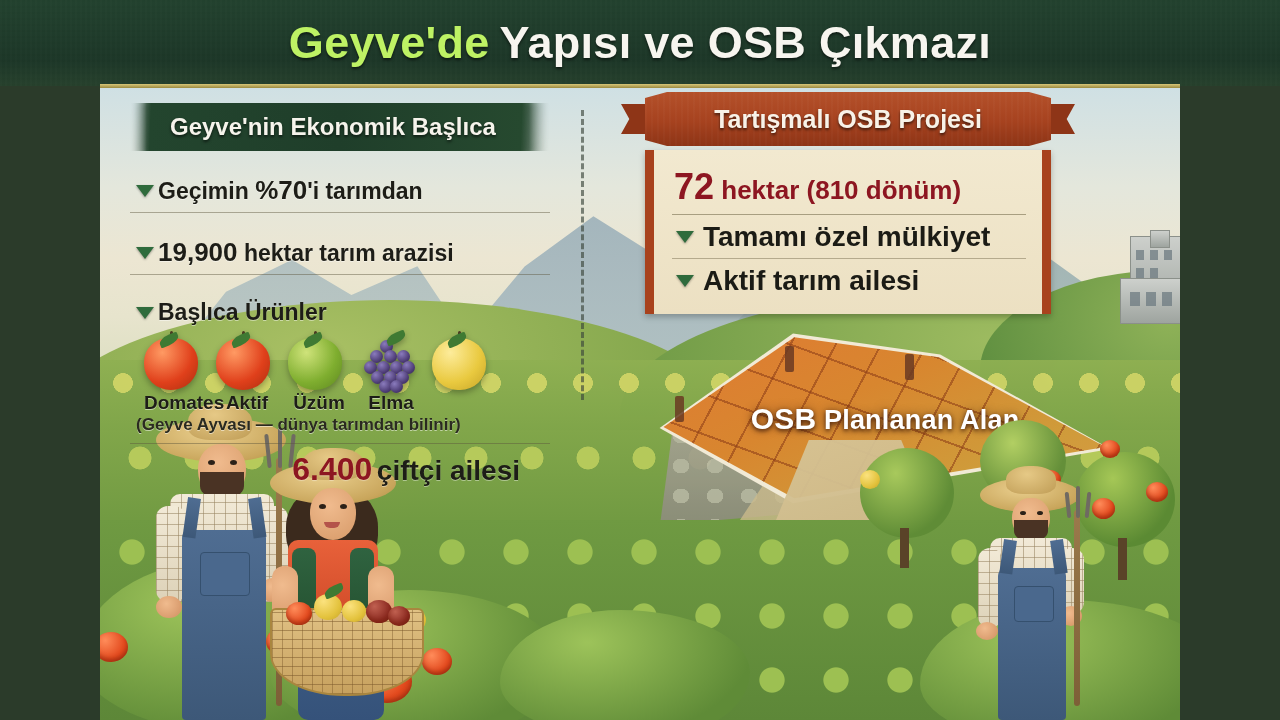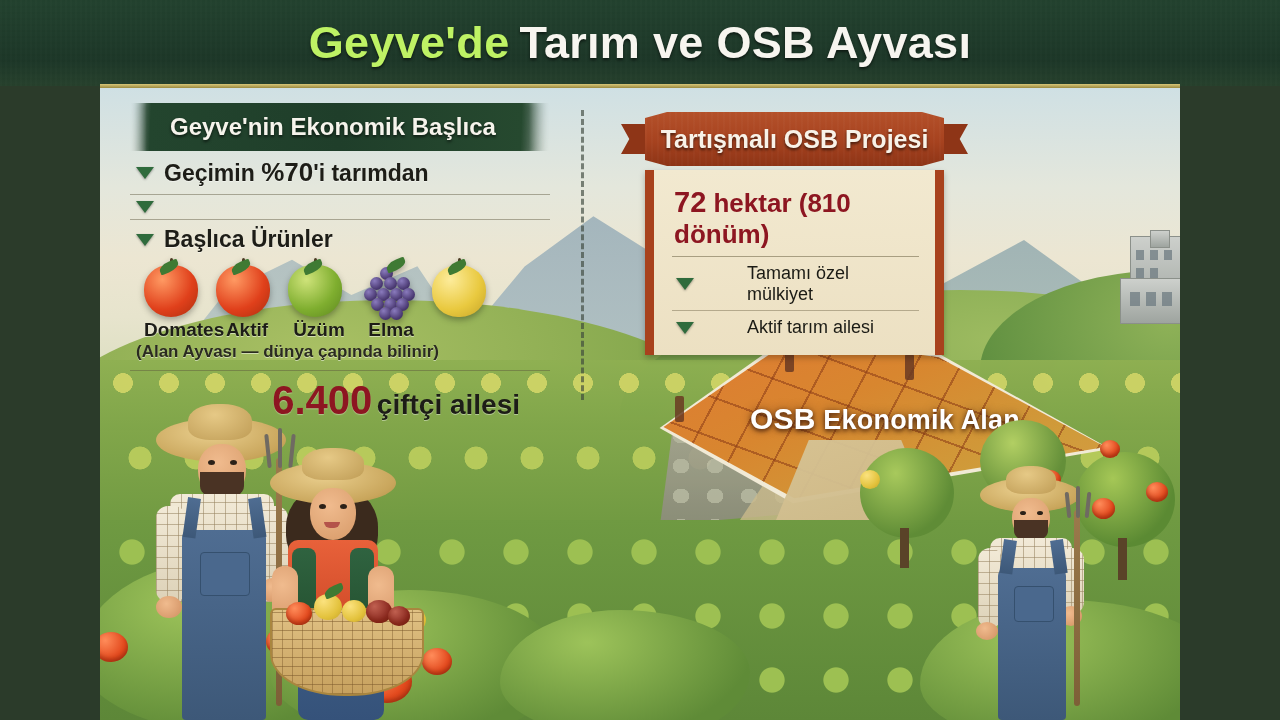--- a/index.html
+++ b/index.html
@@ -142,21 +142,21 @@
   .title .wht{color:#f7f5ef;text-shadow:0 2px 3px rgba(0,0,0,.55);}
 
   
   .lpanel{position:absolute;left:130px;top:103px;width:420px;}
   .brush{position:relative;height:48px;display:flex;align-items:center;padding-left:40px;
      background:linear-gradient(92deg,rgba(32,67,45,0) 0%,#23452e 5%,#1f3e2a 50%,#26492f 93%,rgba(32,67,45,0) 100%);
      filter:drop-shadow(0 1px 2px rgba(0,0,0,.35));
      -webkit-mask-image:linear-gradient(90deg,transparent 0,#000 4%,#000 95%,transparent 100%);
              mask-image:linear-gradient(90deg,transparent 0,#000 4%,#000 95%,transparent 100%);}
   .brush span{color:#f6f4ec;font-size:24px;font-weight:bold;text-shadow:0 2px 3px rgba(0,0,0,.6);}
-  .lrow{display:flex;align-items:center;gap:10px;padding:6px 0 6px 6px;
+  .lrow{display:flex;align-items:center;gap:4px;padding:24px 0 6px 6px;
      border-bottom:1px solid rgba(90,85,60,.45);}
   .lrow.nb{border-bottom:none;}
   .tri{width:0;height:0;border-left:9px solid transparent;border-right:9px solid transparent;
      border-top:12px solid #2f6b3c;flex:none;filter:drop-shadow(0 1px 1px rgba(0,0,0,.35));}
   .ltxt{color:#1d1d17;font-size:23px;font-weight:bold;text-shadow:0 1px 0 rgba(255,255,255,.45);}
   .ltxt b{font-size:26px;}
 
   .fruits{display:flex;align-items:flex-end;gap:18px;padding:6px 0 0 14px;}
   .fruit{width:54px;height:52px;position:relative;filter:drop-shadow(0 3px 3px rgba(0,0,0,.3));}
   .fr-body{position:absolute;inset:0;border-radius:50%;}
@@ -171,54 +171,54 @@
   .leaf{position:absolute;width:20px;height:10px;background:#3f7a33;border-radius:60% 10% 60% 10%;
      transform:rotate(-22deg);top:-3px;left:15px;}
   .stem{position:absolute;width:3px;height:9px;background:#4a3a22;top:-7px;left:26px;border-radius:2px;}
   .flabels{display:flex;gap:10px;padding:2px 0 0 14px;}
   .flabel{width:62px;text-align:center;color:#1d1d17;font-size:19px;font-weight:bold;
      text-shadow:0 1px 0 rgba(255,255,255,.5);}
   .note{padding:1px 0 0 6px;color:#2a2a20;font-size:17px;font-weight:bold;
      text-shadow:0 1px 0 rgba(255,255,255,.5);}
   .famline{margin-top:8px;padding-top:7px;border-top:1px solid rgba(90,85,60,.45);
      text-align:right;padding-right:30px;}
-  .famline .num{color:#8d1621;font-size:40px;font-weight:bold;text-shadow:0 1px 1px rgba(255,255,255,.35);}
+  .famline .num{color:#8d1621;font-size:32px;font-weight:bold;text-shadow:0 1px 1px rgba(255,255,255,.35);}
   .famline .lab{color:#1d1d17;font-size:28px;font-weight:bold;text-shadow:0 1px 0 rgba(255,255,255,.4);}
 
   
   .divider{position:absolute;left:581px;top:110px;width:0;height:290px;
      border-left:3px dashed rgba(60,70,60,.65);}
 
   
-  .rpanel{position:absolute;left:645px;top:112px;width:299px;}
+  .rpanel{position:absolute;left:645px;top:92px;width:406px;}
   .ribbon{position:relative;height:54px;display:flex;align-items:center;justify-content:center;
      background:linear-gradient(#b4512a,#a6421f 55%,#8d3416);
      box-shadow:0 3px 5px rgba(0,0,0,.35);
      clip-path:polygon(0 6px,22px 0,calc(100% - 22px) 0,100% 6px,100% calc(100% - 6px),
                        calc(100% - 22px) 100%,22px 100%,0 calc(100% - 6px));}
   .ribbon .grain2{position:absolute;inset:0;opacity:.3;
      background:repeating-linear-gradient(90deg,rgba(255,255,255,.07) 0 2px,transparent 2px 6px);}
   .ribbon span{position:relative;color:#f8f2e8;font-size:25px;font-weight:bold;
      text-shadow:0 2px 3px rgba(0,0,0,.6);}
   .rtail{position:absolute;top:12px;width:26px;height:30px;background:#8e3517;}
   .rtail.l{left:-24px;clip-path:polygon(0 0,100% 0,100% 100%,0 100%,32% 50%);}
   .rtail.r{right:-24px;clip-path:polygon(0 0,100% 0,68% 50%,100% 100%,0 100%);}
   .rcard{position:relative;margin-top:4px;padding:10px 16px 12px 18px;
      background:linear-gradient(#f2e9d0,#ece0c2);
      border-left:9px solid #a8421d;border-right:9px solid #a8421d;
      box-shadow:0 3px 6px rgba(0,0,0,.25);}
   .rhead{color:#1b1b15;font-size:25px;font-weight:bold;padding-bottom:5px;
      border-bottom:1px solid rgba(110,100,70,.55);}
   .rbig{padding:6px 0 6px 2px;border-bottom:1px solid rgba(110,100,70,.55);
      color:#8d1621;font-size:26px;font-weight:bold;}
-  .rbig .n{font-size:29px;margin-top:20px;}
+  .rbig .n{font-size:36px;margin-top:20px;}
   .rrow{display:flex;align-items:center;gap:9px;padding:6px 0 5px 4px;
      border-bottom:1px solid rgba(110,100,70,.45);}
   .rrow.last{border-bottom:none;}
-  .rtxt{color:#1b1b15;font-size:18px;font-weight:normal;margin-left:44px;}
+  .rtxt{color:#1b1b15;font-size:28px;font-weight:bold;}
 </style>
 </head>
 <body>
 
 <div class="stage">
 
   <div class="canvas">
 
     <div class="sky"></div>
 
@@ -252,21 +252,21 @@
 
     <div class="rocks"></div>
     <div class="path2"></div>
 
     <div class="plot-wrap">
       <div class="plot-outline"></div>
       <div class="plot"></div>
       <div class="post" style="left:130px;top:16px;"></div>
       <div class="post" style="left:250px;top:24px;"></div>
       <div class="post" style="left:20px;top:66px;"></div>
-      <div class="plot-label"><span class="lead">OSB</span><span> Ekonomik Alan</span></div>
+      <div class="plot-label"><span class="lead">OSB</span><span> Planlanan Alan</span></div>
     </div>
 
     <div class="path"></div>
     <div class="band b3"></div>
 
     <div style="position:absolute;left:760px;top:448px;width:94px;height:90px;border-radius:50%;background:radial-gradient(ellipse at 38% 28%,#a8c95c,#5f8c36 70%);"></div>
     <div style="position:absolute;left:800px;top:528px;width:9px;height:40px;background:#5a4328;"></div>
     <div style="position:absolute;left:880px;top:420px;width:86px;height:82px;border-radius:50%;background:radial-gradient(ellipse at 38% 28%,#b2cf63,#648f39 70%);"></div>
     <div style="position:absolute;left:916px;top:492px;width:8px;height:36px;background:#5a4328;"></div>
     <div style="position:absolute;left:975px;top:452px;width:100px;height:95px;border-radius:50%;background:radial-gradient(ellipse at 38% 28%,#a5c756,#5b8a33 70%);"></div>
@@ -371,37 +371,38 @@
       <div class="tine" style="left:116px;top:22px;height:26px;transform:rotate(6deg);"></div>
     </div>
 
   </div>
 
   <div class="topbar">
     <div class="grain"></div>
   </div>
   <div class="title">
     <span class="gold">Geyve'de</span>
-    <span class="wht">Tarım ve OSB Ayvası</span>
+    <span class="wht">Yapısı ve OSB Çıkmazı</span>
   </div>
   <div class="goldline"></div>
 
   <div class="lpanel">
 
     <div class="brush">
       <span>Geyve'nin Ekonomik Başlıca</span>
     </div>
 
     <div class="lrow">
       <div class="tri"></div>
       <div class="ltxt"><span>Geçimin </span><b>%70</b><span>'i tarımdan</span></div>
     </div>
 
     <div class="lrow">
       <div class="tri"></div>
+      <div class="ltxt"><span></span><b>19,900</b><span> hektar tarım arazisi</span></div>
     </div>
 
     <div class="lrow nb">
       <div class="tri"></div>
       <div class="ltxt">Başlıca Ürünler</div>
     </div>
 
     <div class="fruits">
       <div class="fruit">
         <div class="fr-body fr-tomato"></div>
@@ -441,21 +442,21 @@
       </div>
     </div>
 
     <div class="flabels">
       <div class="flabel">Domates</div>
       <div class="flabel">Aktif</div>
       <div class="flabel">Üzüm</div>
       <div class="flabel">Elma</div>
     </div>
 
-    <div class="note">(Alan Ayvası — dünya çapında bilinir)</div>
+    <div class="note">(Geyve Ayvası — dünya tarımdan bilinir)</div>
 
     <div class="famline">
       <span class="num">6.400</span>
       <span class="lab">çiftçi ailesi</span>
     </div>
   </div>
 
   <div class="divider"></div>
 
   <div class="rpanel">

